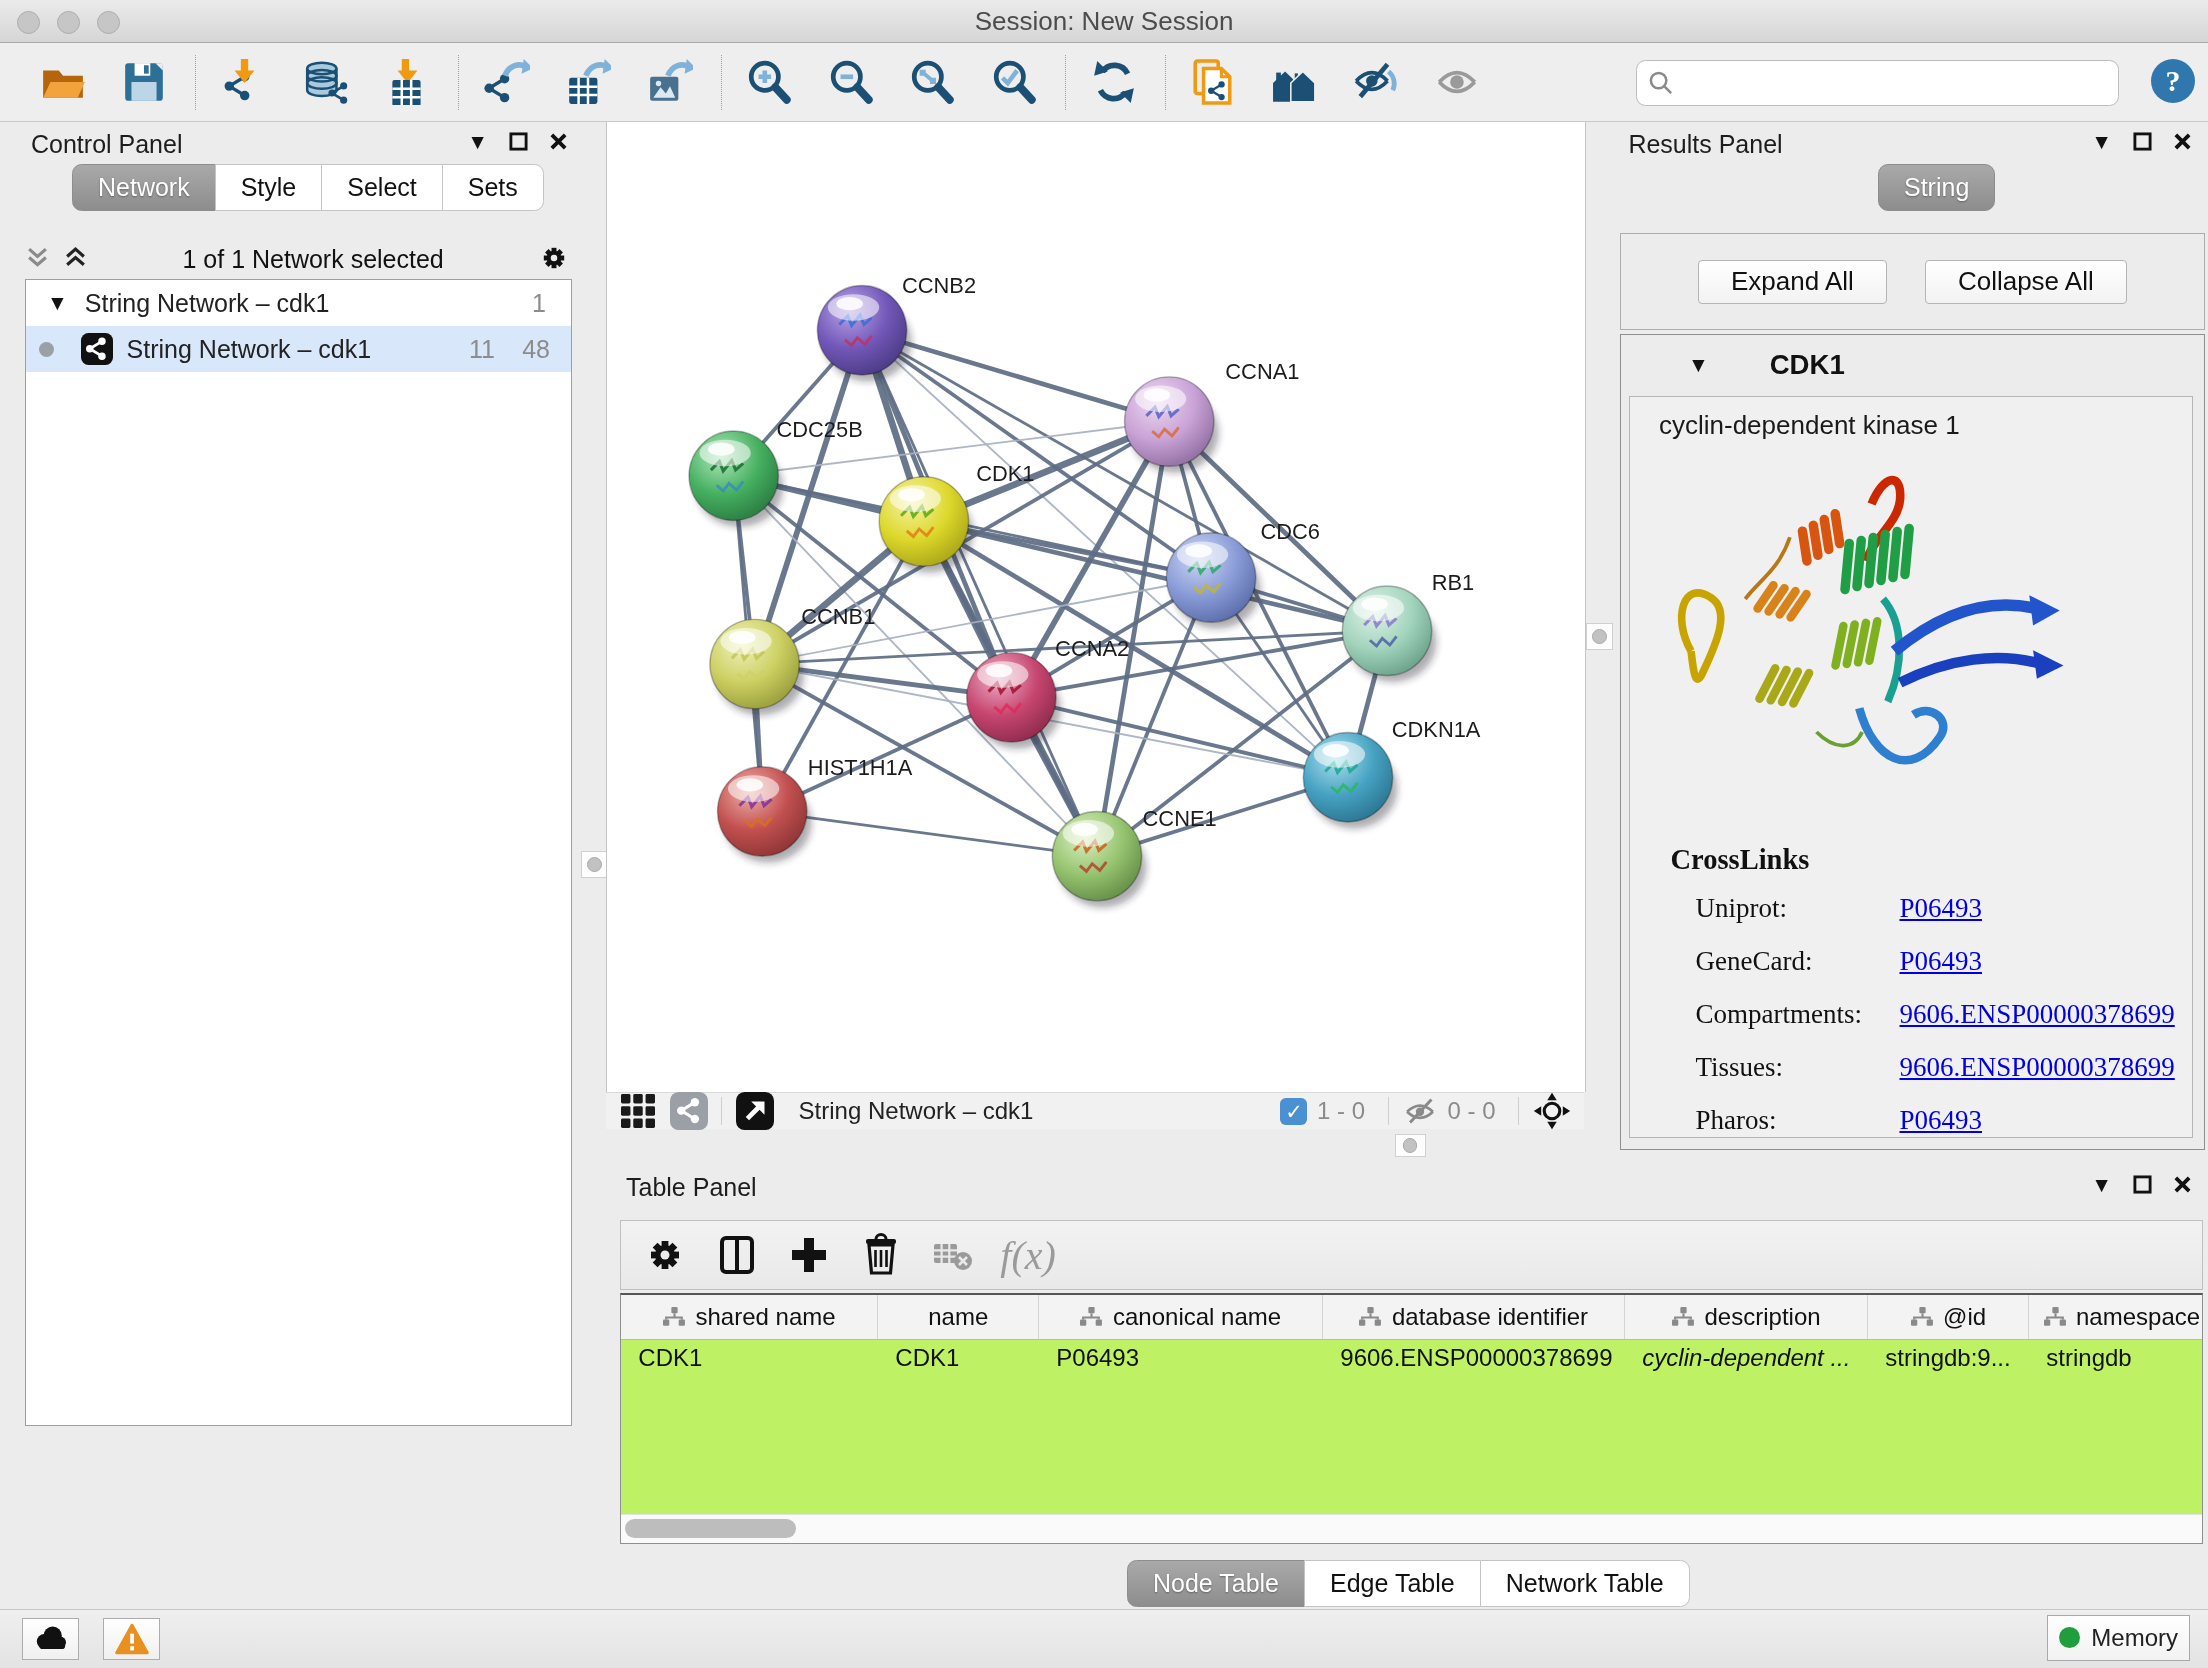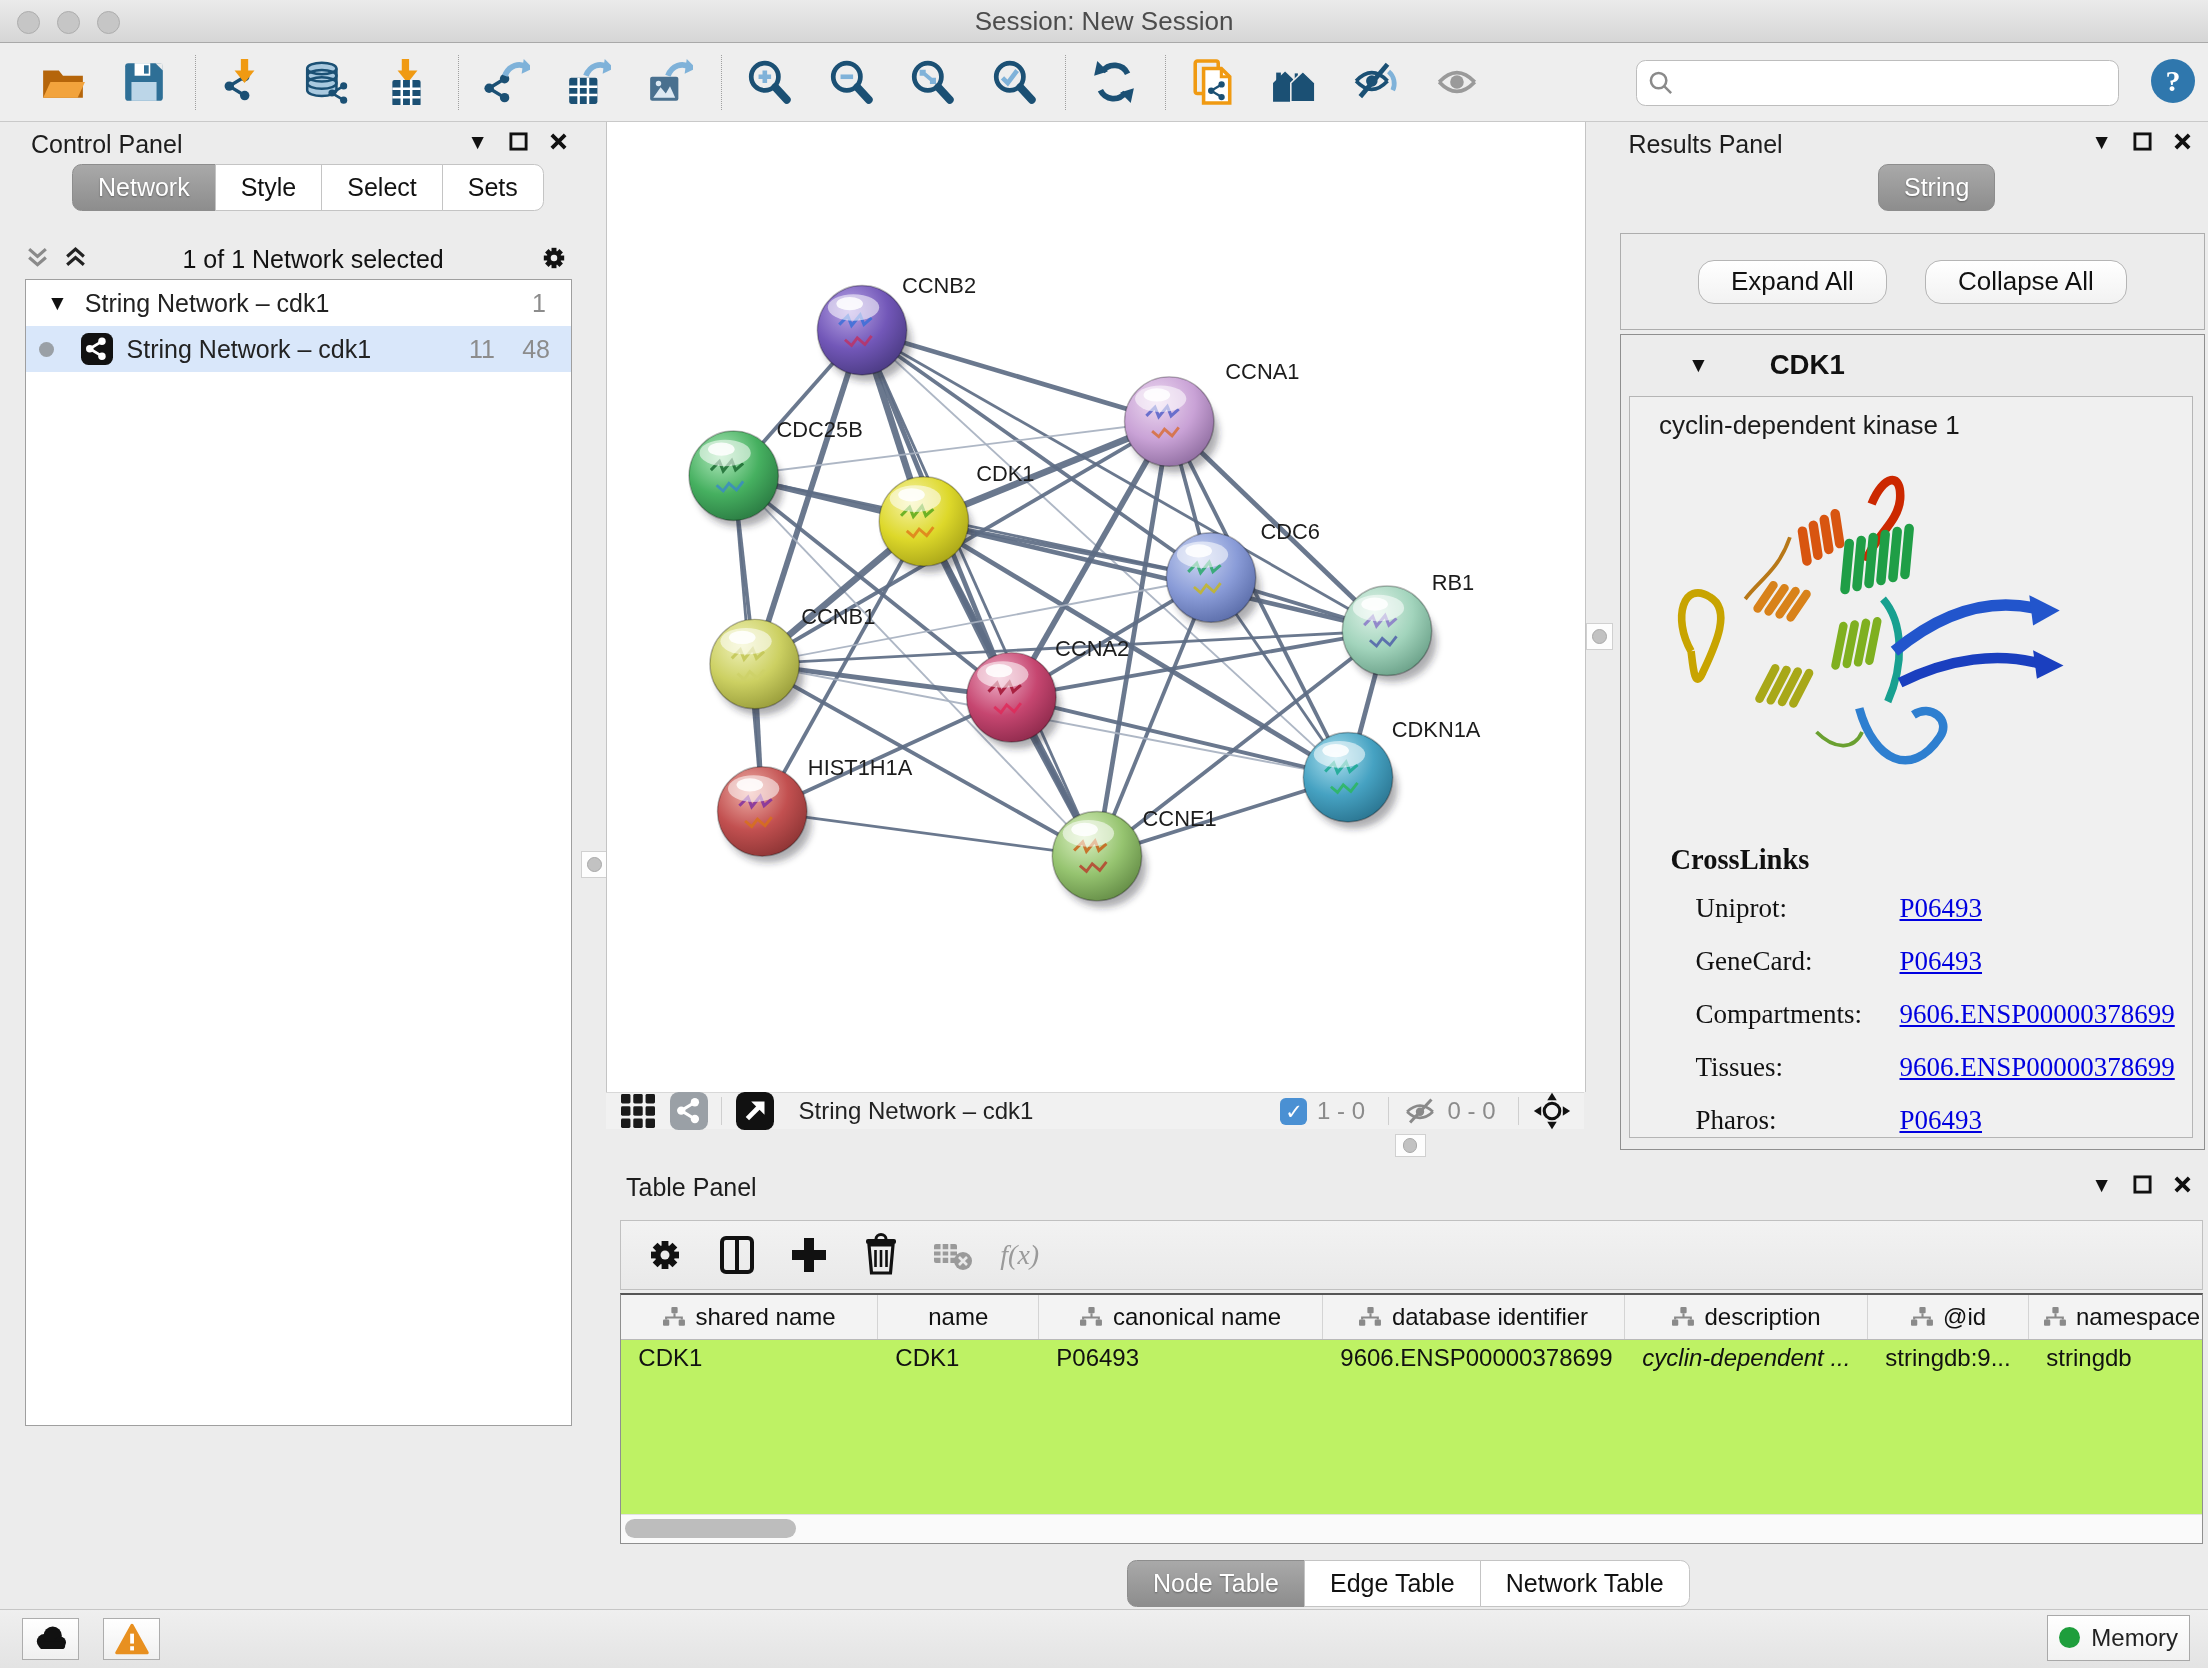--- a/index.html
+++ b/index.html
@@ -75,42 +75,42 @@
   .hhandle{cursor:row-resize;}
 
   
   .rpanel{left:1617px;top:122px;width:592px;height:1043px;background:#ececec;}
   .rphead{position:absolute;left:11.4px;top:7.6px;}
   .rpctrl{position:absolute;right:17px;top:7.6px;}
   .rptab{position:absolute;left:237px;top:42px;}
   .rbtnbox{position:absolute;left:2.9px;top:111px;width:583px;height:95px;background:#ececec;
     border:1.9px solid #adadad;display:flex;align-items:center;justify-content:center;gap:38px;}
   .rbtn{height:44px;padding:0 32px;background:linear-gradient(#ffffff,#f2f2f2);border:1px solid #b5b5b5;
-    border-radius:16px;font-size:26px;color:#111;cursor:pointer;font-family:"Liberation Sans",sans-serif;}
+    border-radius:4px;font-size:26px;color:#111;cursor:pointer;font-family:"Liberation Sans",sans-serif;}
   .rsection{position:absolute;left:2.9px;top:212px;width:583px;height:814px;border:1.9px solid #8f8f8f;background:#ececec;}
   .rsechead{height:59px;display:flex;align-items:center;cursor:pointer;}
   .rsechead .tri{margin-left:67px;}
   .rsechead .gene{font-size:27.6px;font-weight:bold;margin-left:61px;color:#111;}
   .rinner{position:absolute;left:8.6px;top:61px;width:562px;height:740px;background:#f0f0f0;border:1px solid #b5b5b5;}
   .rdesc{font-size:26px;color:#1a1a1a;margin:13.3px 0 0 28.5px;}
   .xl{font-family:"Liberation Serif",serif;}
   .xltitle{font-size:28.5px;font-weight:bold;color:#111;margin:17px 0 5.7px 40px;}
   .xlrow{display:flex;font-size:27px;height:53px;align-items:center;}
   .xlrow .lab{width:204px;margin-left:65px;color:#111;}
   .xlrow a{color:#0000e0;text-decoration:underline;cursor:pointer;}
 
   
   .tpanel{left:606px;top:1165px;width:1603px;height:444px;background:#ececec;}
   .tphead{position:absolute;left:20px;top:7.6px;}
   .tpctrl{position:absolute;right:17px;top:7.6px;}
   .tptool{position:absolute;left:14.3px;top:55px;width:1583px;height:70px;background:linear-gradient(#f2f2f2,#e9e9e9);
     border:1px solid #c0c0c0;display:flex;align-items:center;padding-left:19px;box-sizing:border-box;}
   .ttbtn{width:51px;height:51px;background:transparent;border:none;margin-right:21px;cursor:pointer;padding:2.9px;}
   .ttbtn svg{width:44px;height:44px;display:block;}
-  .fx{font-family:"Liberation Serif",serif;font-style:italic;font-size:28px;color:#9a9a9a;}
+  .fx{font-family:"Liberation Serif",serif;font-style:italic;font-size:40px;color:#9a9a9a;}
   .tbox{position:absolute;left:14.3px;top:128px;width:1583px;height:251px;background:#bef264;
     border:1.9px solid #8f8f8f;border-top:2.9px solid #555;overflow:hidden;box-sizing:border-box;}
   .thead{display:flex;height:44px;background:#f3f3f3;border-bottom:1.9px solid #b9b9b9;}
   .th{display:flex;align-items:center;justify-content:center;gap:9.5px;font-size:24px;color:#111;
     border-right:1px solid #d4d4d4;box-sizing:border-box;cursor:pointer;flex:none;}
   .trowd{display:flex;height:36px;}
   .td{font-size:24px;color:#111;padding-left:17px;box-sizing:border-box;flex:none;line-height:36px;
     white-space:nowrap;overflow:hidden;}
   .tscroll{position:absolute;left:0;bottom:0;width:100%;height:28.5px;background:#fafafa;border-top:1px solid #e2e2e2;}
   .thumb{position:absolute;left:3.8px;top:4.8px;width:171px;height:19px;border-radius:9.5px;background:#bdbdbd;cursor:pointer;}

